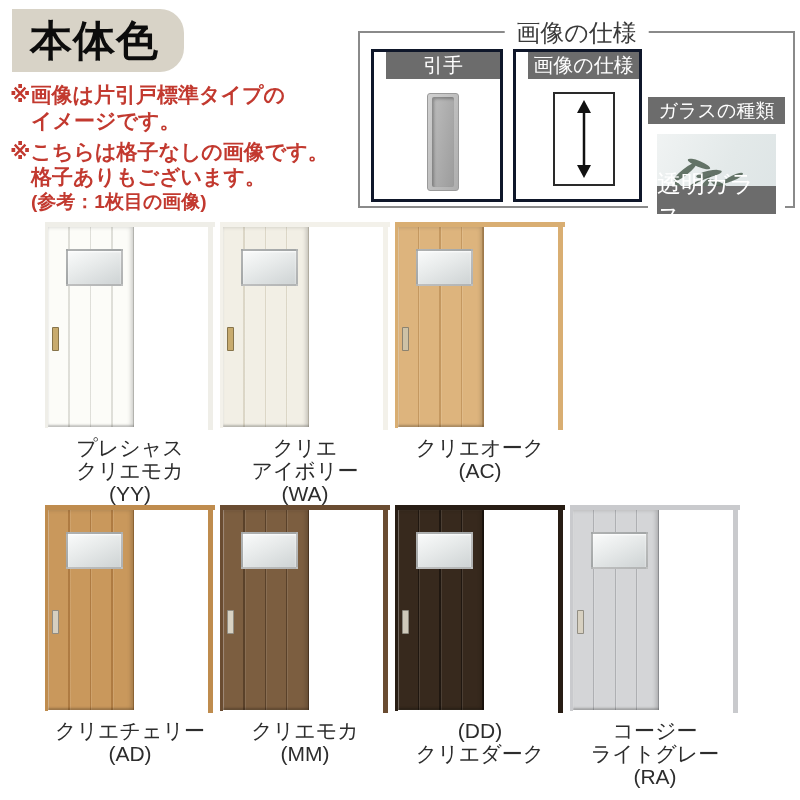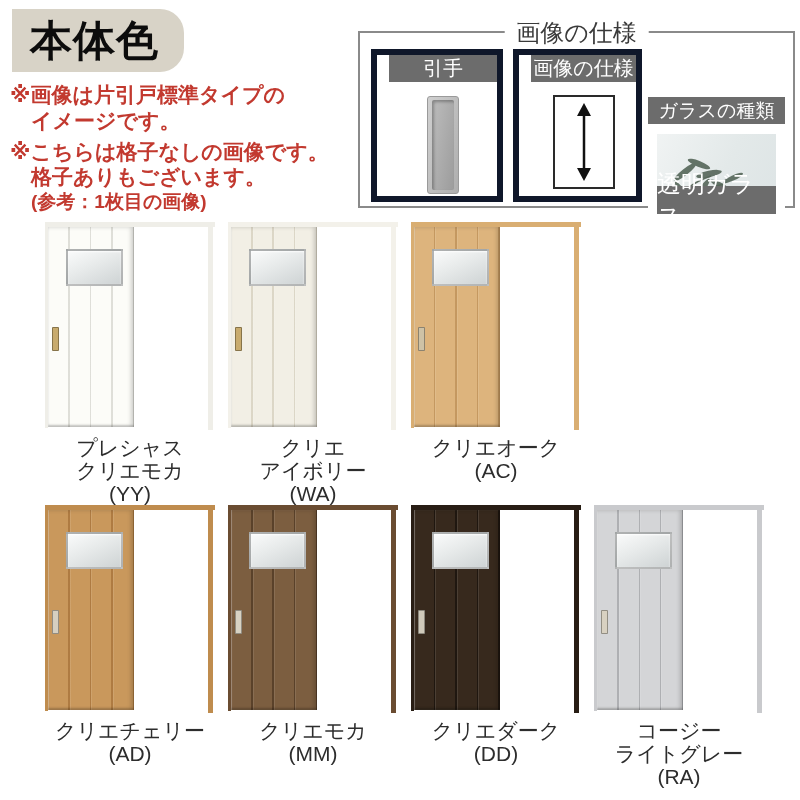--- a/index.html
+++ b/index.html
@@ -27,21 +27,21 @@
   
   .spec-box{
     position:absolute;left:358px;top:31px;width:437px;height:177px;
     border:2px solid var(--spec-border,#8a8a8a);box-sizing:border-box;background:#fff;
   }
   .spec-legend{
     position:absolute;top:-16px;left:50%;transform:translateX(-50%);
     background:#fff;padding:0 12px;font-size:24px;color:#3a3a3a;white-space:nowrap;
   }
   .spec-panel{position:absolute;top:16px;box-sizing:border-box;background:#fff;}
-  .spec-panel.bordered{border:6px solid #0f172a;padding-left:12px;}
+  .spec-panel.bordered{border:3px solid #0f172a;padding-left:12px;}
   .p-handle{left:11px;width:132px;height:153px;}
   .p-grain{left:153px;width:129px;height:153px;}
   .p-glass{left:288px;width:137px;height:153px;margin-top:48px;}
   .spec-head{
     height:27px;background:var(--spec-head-bg,#6c6c6c);color:#fff;
     display:flex;align-items:center;justify-content:center;font-size:20px;
   }
   .p-glass .spec-head{font-size:19px;}
   
   .pull{
@@ -62,21 +62,21 @@
   .glass-img{
     margin:10px 9px 0;height:80px;position:relative;overflow:hidden;
     background:linear-gradient(115deg,#f0f3f3 0%,#e3e9e9 55%,#dde4e5 100%);
   }
   .glass-foot{
     position:absolute;left:0;right:0;bottom:0;height:28px;
     background:var(--spec-head-bg,#6c6c6c);color:#fff;
     display:flex;align-items:center;justify-content:center;font-size:24px;
   }
   
-  .door-row{position:absolute;left:45px;display:flex;gap:13px;}
+  .door-row{position:absolute;left:45px;display:flex;gap:5px;}
   .row-0{top:222px;}
   .row-1{top:505px;}
   .door-cell{width:170px;}
   .door{position:relative;width:170px;height:208px;background:#fff;}
   .fr-top{position:absolute;left:0;top:0;right:0;height:5px;background:var(--frame);}
   .fr-right{position:absolute;right:2px;top:0;width:5px;height:208px;background:var(--frame);}
   .fr-left{position:absolute;left:0;top:0;width:3px;height:206px;background:var(--frame);}
   .slab{
     position:absolute;left:3px;top:5px;width:86px;height:200px;
     background-color:var(--face);
@@ -246,22 +246,22 @@
   <div class="door-cell" style="--face: #37291d; --frame: #281d14; --plank: rgba(12,8,5,0.55); --handle: #cfc9ba;">
     <div class="door">
       <div class="slab"></div>
       <div class="fr-top"></div>
       <div class="fr-right"></div>
       <div class="fr-left"></div>
       <div class="door-glass"></div>
       <div class="door-handle"></div>
     </div>
     <div class="door-label">
+        <div>(DD)</div>
         <div>クリエダーク</div>
-        <div>(DD)</div>
       </div>
   </div>
 
   <div class="door-cell" style="--face: #d4d5d7; --frame: #c9cacd; --plank: rgba(128,130,134,0.45); --handle: #d8d1c1;">
     <div class="door">
       <div class="slab"></div>
       <div class="fr-top"></div>
       <div class="fr-right"></div>
       <div class="fr-left"></div>
       <div class="door-glass"></div>

